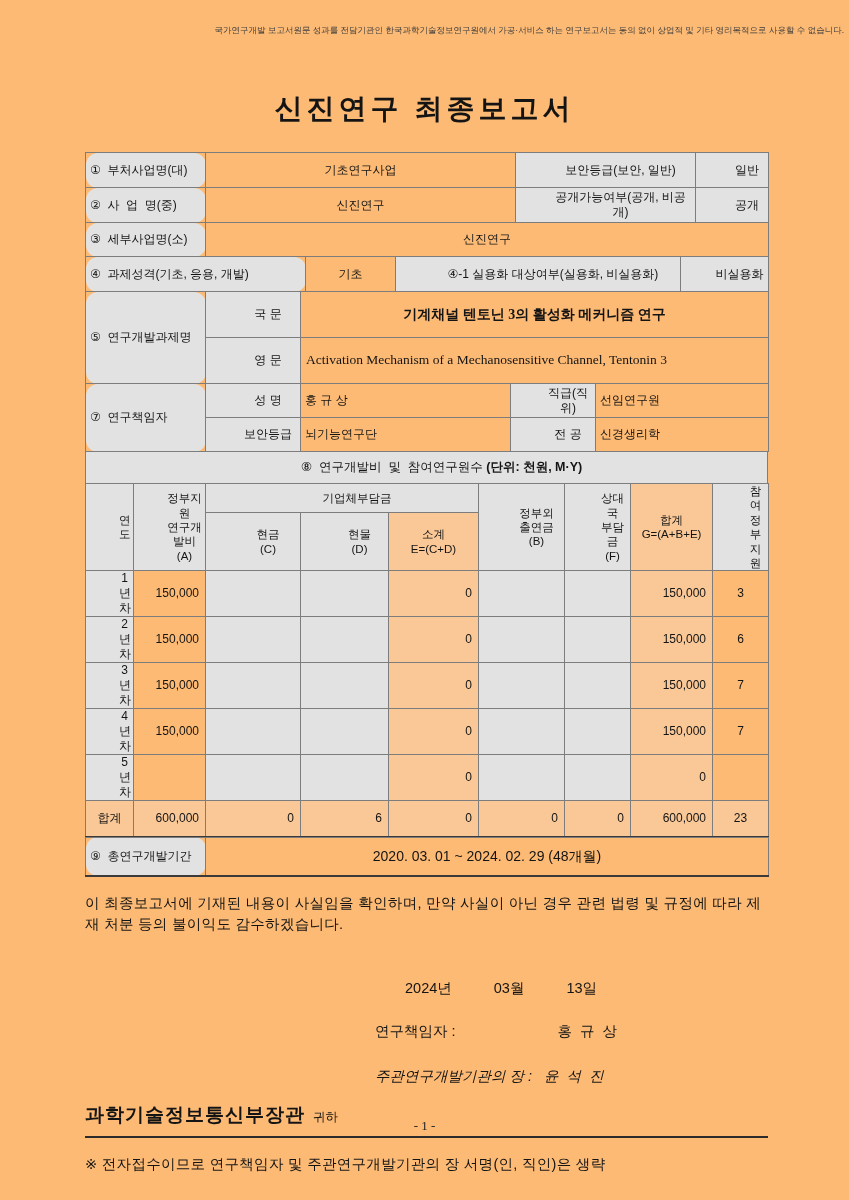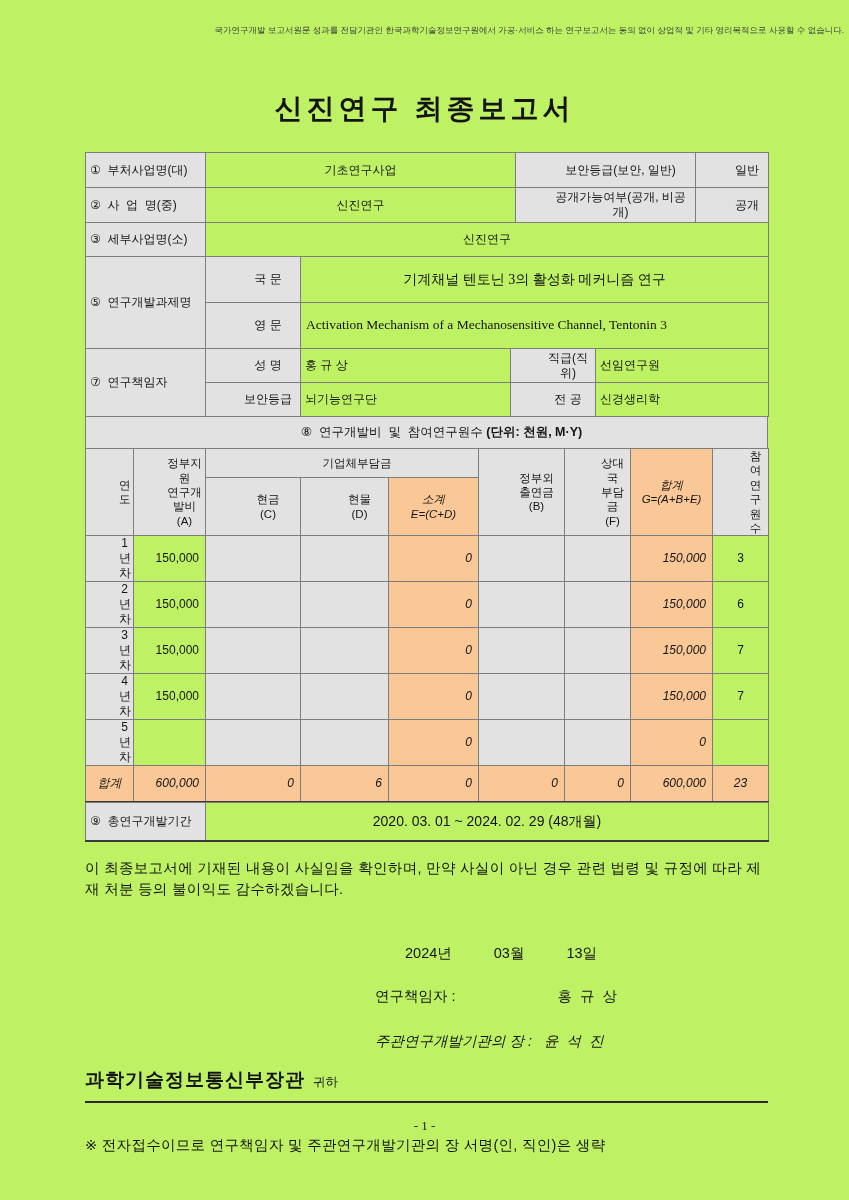--- a/index.html
+++ b/index.html
@@ -1,60 +1,60 @@
 <!DOCTYPE html>
 <html style="--cell-gray: #e2e2e2; --cell-orange: #fac897; --border: #7d7d7d;"><head>
 <meta charset="utf-8">
 <style>
   html,body { margin:0; padding:0; background:#fff; }
   .page {
-    position:relative; width:849px; height:1200px; background:#bef264;
+    position:relative; width:849px; height:1200px; background:#fdba74;
     font-family:"Liberation Sans","DejaVu Sans",sans-serif; color:#141414;
     overflow:hidden;
   }
   .disclaimer {
     position:absolute; top:25px; right:5px; font-size:8.5px; color:#3c3c3c;
     letter-spacing:0px;
   }
   .doc-title {
     padding-top:90px; text-align:center; font-size:28px; font-weight:800;
     letter-spacing:4px;
   }
   .content { width:683px; margin:24px 0 0 85px; }
   table { border-collapse:collapse; table-layout:fixed; width:683px; margin-top:-1px; }
   .content > table:first-child { margin-top:0; }
   td {
     border:1px solid var(--border); font-size:12px; padding:0 3px;
     vertical-align:middle; white-space:pre-wrap; overflow:hidden; line-height:1.25;
   }
   .g { background:var(--cell-gray);padding-left:33px; }
-  .o { background:var(--cell-orange);font-style:italic; }
-  .lab { text-align:left; padding-left:4px; }
+  .o { background:var(--cell-orange); }
+  .lab { text-align:left; padding-left:4px;border-radius:12px; }
   .ctr { text-align:center; }
   .num { text-align:right; padding-right:6px; }
   .serif { font-family:"Liberation Serif","DejaVu Serif",serif; }
-  .kor-title { font-weight:400; font-size:14px; }
+  .kor-title { font-weight:700; font-size:14px; }
   .eng-title { font-size:13.5px; padding-left:5px; }
   .sec-bar td { text-align:center; font-size:12.5px; }
   .sec-unit { font-weight:700; }
   .bhead td { font-size:11.5px; text-align:center; }
   .thickb td { border-bottom:2px solid #3a3a3a; }
   .decl { margin-top:16px; font-size:14.5px; line-height:1.45; letter-spacing:0.3px; }
   .sig { font-size:14.5px; }
   .sig-date { margin-top:44px; padding-left:320px; }
   .sig-date span { margin-right:42px; }
   .sig-pi { margin-top:24px; padding-left:290px; }
   .sig-pi .sp { margin-right:102px; }
   .sig-head { margin-top:26px; padding-left:290px;font-style:italic; }
   .sig-head .sp { margin-right:12px; }
   .name { letter-spacing:2px; }
   .minister-row { margin-top:16px; padding-bottom:8px; border-bottom:2px solid #2b2b2b; }
   .minister { font-size:19px; font-weight:800; letter-spacing:1px; }
   .minister-suffix { font-size:12.5px; margin-left:8px; font-weight:400; }
-  .note { margin-top:33px; font-size:14.5px; letter-spacing:0.3px; }
+  .note { margin-top:17px; font-size:14.5px; letter-spacing:0.3px; }
   .pageno {
     position:absolute; top:1118px; left:0; width:100%; text-align:center;
     font-size:13px; font-family:"Liberation Serif","DejaVu Serif",serif; color:#222;
   }
 </style>
 </head>
 <body>
 
 <div class="page">
 
@@ -93,20 +93,36 @@
           <col style="width:563px">
         </colgroup>
       <tbody>
           <tr style="height:34px">
         <td class="g lab">③  세부사업명(소)</td>
         <td class="ctr">신진연구</td>
       </tr>
     </tbody>
       </table>
 
+    <table>
+      <colgroup>
+          <col style="width:220px">
+          <col style="width:90px">
+          <col style="width:285px">
+          <col style="width:88px">
+        </colgroup>
+      <tbody>
+          <tr style="height:35px">
+        <td class="g lab">④  과제성격(기초, 응용, 개발)</td>
+        <td class="ctr">기초</td>
+        <td class="g ctr">④-1 실용화 대상여부(실용화, 비실용화)</td>
+        <td class="g ctr">비실용화</td>
+      </tr>
+    </tbody>
+      </table>
 
     <table>
       <colgroup>
           <col style="width:120px">
           <col style="width:95px">
           <col style="width:468px">
         </colgroup>
       <tbody>
           <tr style="height:46px">
         <td class="g lab" rowspan="2">⑤  연구개발과제명</td>
@@ -175,21 +191,21 @@
         <td class="g" colspan="3">기업체부담금</td>
         <td class="g" rowspan="2">정부외
 출연금
 (B)</td>
         <td class="g" rowspan="2">상대국
 부담금
 (F)</td>
         <td class="o" rowspan="2">합계
 G=(A+B+E)</td>
         <td class="g" rowspan="2">참여
-연구원수</td>
+정부지원</td>
       </tr>
       <tr class="bhead" style="height:56px">
         <td class="g">현금
 (C)</td>
         <td class="g">현물
 (D)</td>
         <td class="o">소계
 E=(C+D)</td>
       </tr>
 

